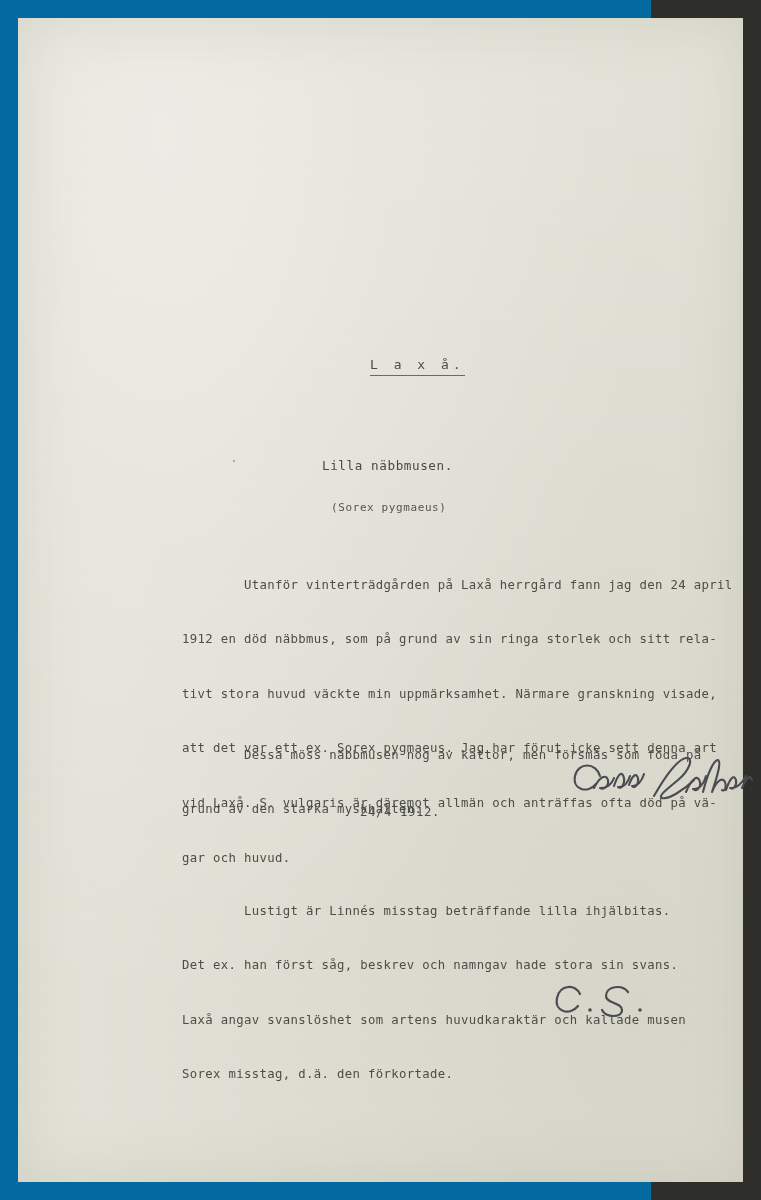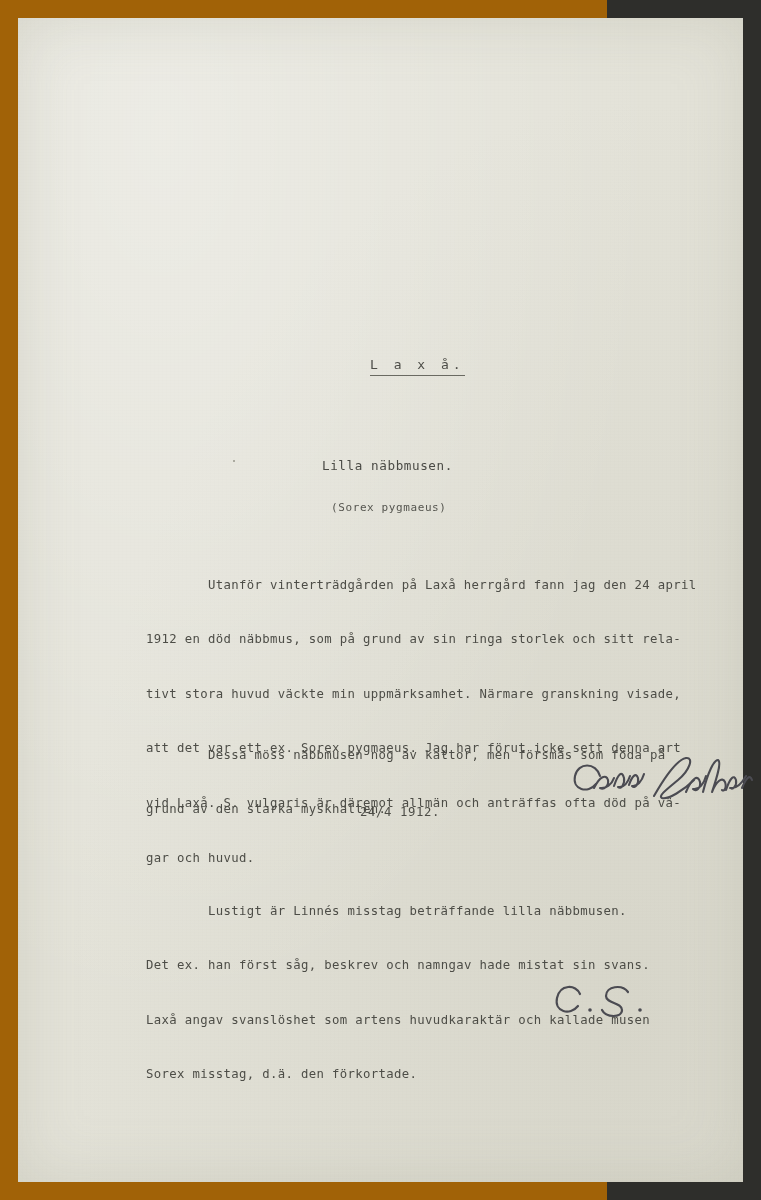--- a/index.html
+++ b/index.html
@@ -11,21 +11,22 @@
     width: 761px;
     height: 1200px;
     overflow: hidden;
     font-family: "DejaVu Sans Mono", monospace;
   }
   .page-frame {
     position: absolute;
     left: 0; top: 0;
     width: 607px;
     height: 1200px;
-    background: #a16207;
+    background: #0369a1;
+    padding-left: 44px;
   }
   .paper {
     position: absolute;
     left: 18px;
     top: 18px;
     width: 725px;
     height: 1164px;
     background: #e3e2d8;
     background-image:
       radial-gradient(ellipse at 20% 10%, rgba(255,255,255,0.35), rgba(255,255,255,0) 60%),
@@ -74,21 +75,21 @@
     letter-spacing: 0.6px;
     color: #55554f;
   }
   .para {
     position: absolute;
     color: #4d4d47;
     font-size: 12.3px;
     letter-spacing: 0.35px;
     white-space: pre;
   }
-  .para .ln { display: block; height: 30px; }
+  .para .ln { display: block; height: 30px; margin-left: 36px; }
   .para .ln.indent { padding-left: 62px; }
 
   #para1 { left: 128px; top: 536px; }
   #para2 { left: 128px; top: 706px; }
 
   .date-line {
     position: absolute;
     left: 342px;
     top: 788px;
     font-size: 12.3px;
@@ -161,22 +162,22 @@
           <path d="M120 40 C126 26, 132 22, 134 30 C135 36, 130 40, 127 37 C133 38, 138 32, 140 24"></path>
           <path d="M137 40 C142 20, 148 8, 152 8 C156 10, 150 28, 146 40 C150 30, 156 24, 159 30 C161 36, 158 40, 156 38"></path>
           <path d="M160 38 C164 26, 168 22, 170 28 C171 34, 167 38, 164 36 C170 37, 176 31, 180 24"></path>
           <path d="M176 36 C180 26, 184 22, 186 28"></path>
         </g>
       </svg>
 
       <div class="date-line">24/4 1912.</div>
 
       <div class="para" id="para3">
-        <span class="ln indent">Lustigt är Linnés misstag beträffande lilla näbbmusen.</span>
-        <span class="ln">Det ex. han först såg, beskrev och namngav hade mistat sin svans.</span>
+        <span class="ln indent">Lustigt är Linnés misstag beträffande lilla ihjälbitas.</span>
+        <span class="ln">Det ex. han först såg, beskrev och namngav hade stora sin svans.</span>
         <span class="ln">Laxå angav svanslöshet som artens huvudkaraktär och kallade musen</span>
         <span class="ln">Sorex misstag, d.ä. den förkortade.</span>
       </div>
 
       <svg class="signature-2" viewBox="0 0 110 46">
         <g fill="none" stroke="#4b4b52" stroke-width="2.2" stroke-linecap="round" stroke-linejoin="round">
           <path d="M34 14 C30 4, 14 4, 11 18 C8 32, 24 36, 32 26"></path>
           <circle cx="44" cy="30" r="1.8" fill="#4b4b52" stroke="none"></circle>
           <path d="M82 12 C76 4, 60 6, 60 16 C60 24, 76 22, 76 30 C76 38, 60 38, 56 30"></path>
           <circle cx="94" cy="30" r="1.8" fill="#4b4b52" stroke="none"></circle>

